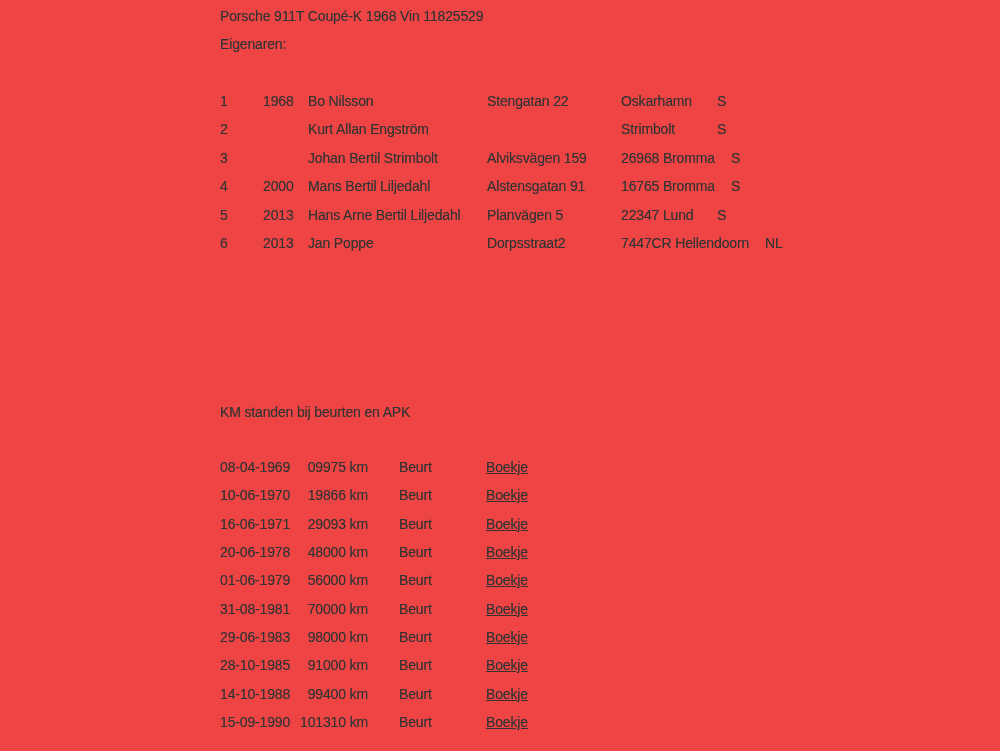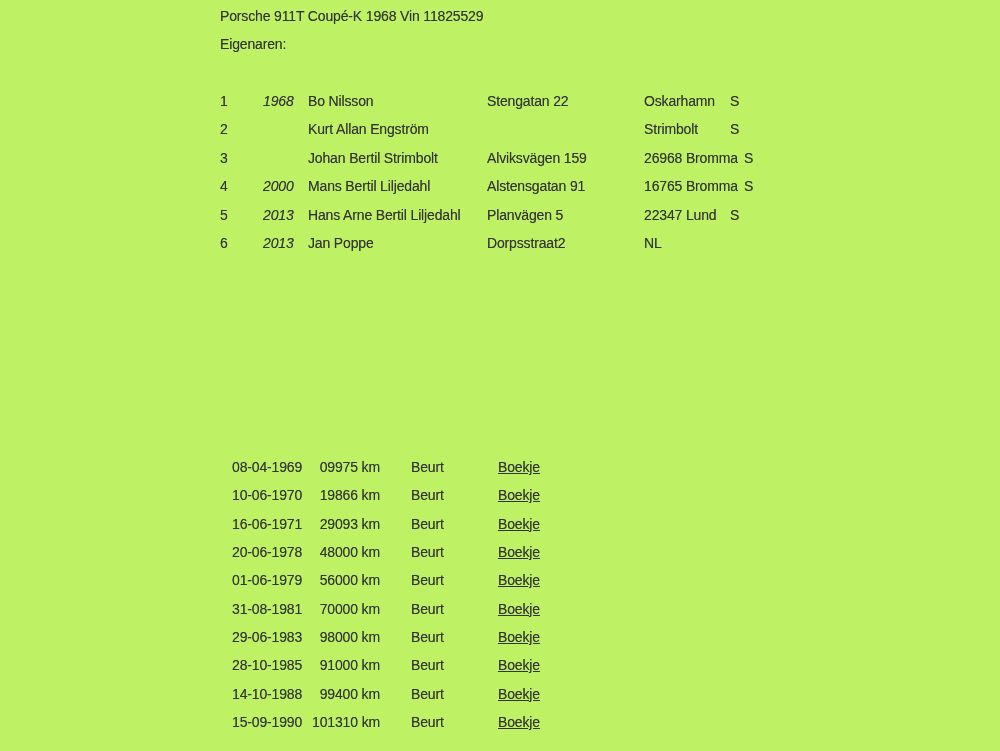--- a/index.html
+++ b/index.html
@@ -36,50 +36,49 @@
     width: 720px;
   }
   .owner-row {
     position: relative;
     height: 28.4px;
     line-height: 28.4px;
     white-space: nowrap;
   }
   .owner-row > span { position: absolute; top: 0; white-space: nowrap; }
   .o-num   { left: 0; }
-  .o-year  { left: 43px; font-style: italic; }
+  .o-year  { left: 43px; }
   .o-name  { left: 88px; }
   .o-addr  { left: 267px; }
-  .o-cityc { left: 424px; display: flex; gap: 6px; }
+  .o-cityc { left: 401px; display: flex; gap: 16px; }
   .o-cityc > span { position: static; }
   .o-city  { min-width: 80px; display: inline-block; }
 
   .km-table {
     position: absolute;
     left: 220px;
     top: 453px;
     width: 500px;
   }
   .km-row {
     position: relative;
     height: 28.35px;
     line-height: 28.35px;
     white-space: nowrap;
-    margin-left: 12px;
   }
   .km-row > span { position: absolute; top: 0; white-space: nowrap; }
   .k-date { left: 0; }
   .k-km   { left: 0; width: 148px; text-align: right; }
   .k-type { left: 179px; }
   .k-src  { left: 266px; text-decoration: underline; }
 </style>
 </head>
 <body>
 
-<div class="page" style="color: rgb(51, 51, 51); background: #bef264;">
+<div class="page" style="color: rgb(51, 51, 51); background: #ef4444;">
 
   <div class="line doc-title">Porsche 911T Coupé-K 1968 Vin 11825529</div>
 
   <div class="line owners-heading">Eigenaren:</div>
 
   <div class="owners" id="owners">
   <div class="owner-row">
     <span class="o-num">1</span>
     <span class="o-year">1968</span>
     <span class="o-name">Bo Nilsson</span>
@@ -133,25 +132,27 @@
       <span class="o-country">S</span>
     </span>
   </div>
 
   <div class="owner-row">
     <span class="o-num">6</span>
     <span class="o-year">2013</span>
     <span class="o-name">Jan Poppe</span>
     <span class="o-addr">Dorpsstraat2</span>
     <span class="o-cityc">
+      <span class="o-city">7447CR Hellendoorn</span>
       <span class="o-country">NL</span>
     </span>
   </div>
 </div>
 
+  <div class="line km-heading">KM standen bij beurten en APK</div>
 
   <div class="km-table" id="km-table">
   <div class="km-row">
     <span class="k-date">08-04-1969</span>
     <span class="k-km">09975 km</span>
     <span class="k-type">Beurt</span>
     <span class="k-src">Boekje</span>
   </div>
 
   <div class="km-row">

